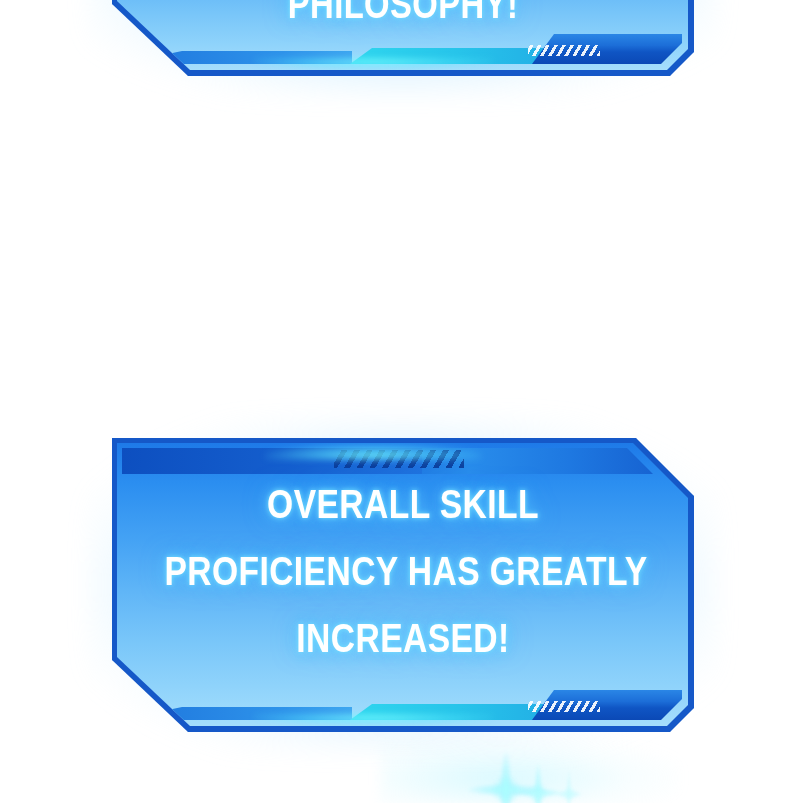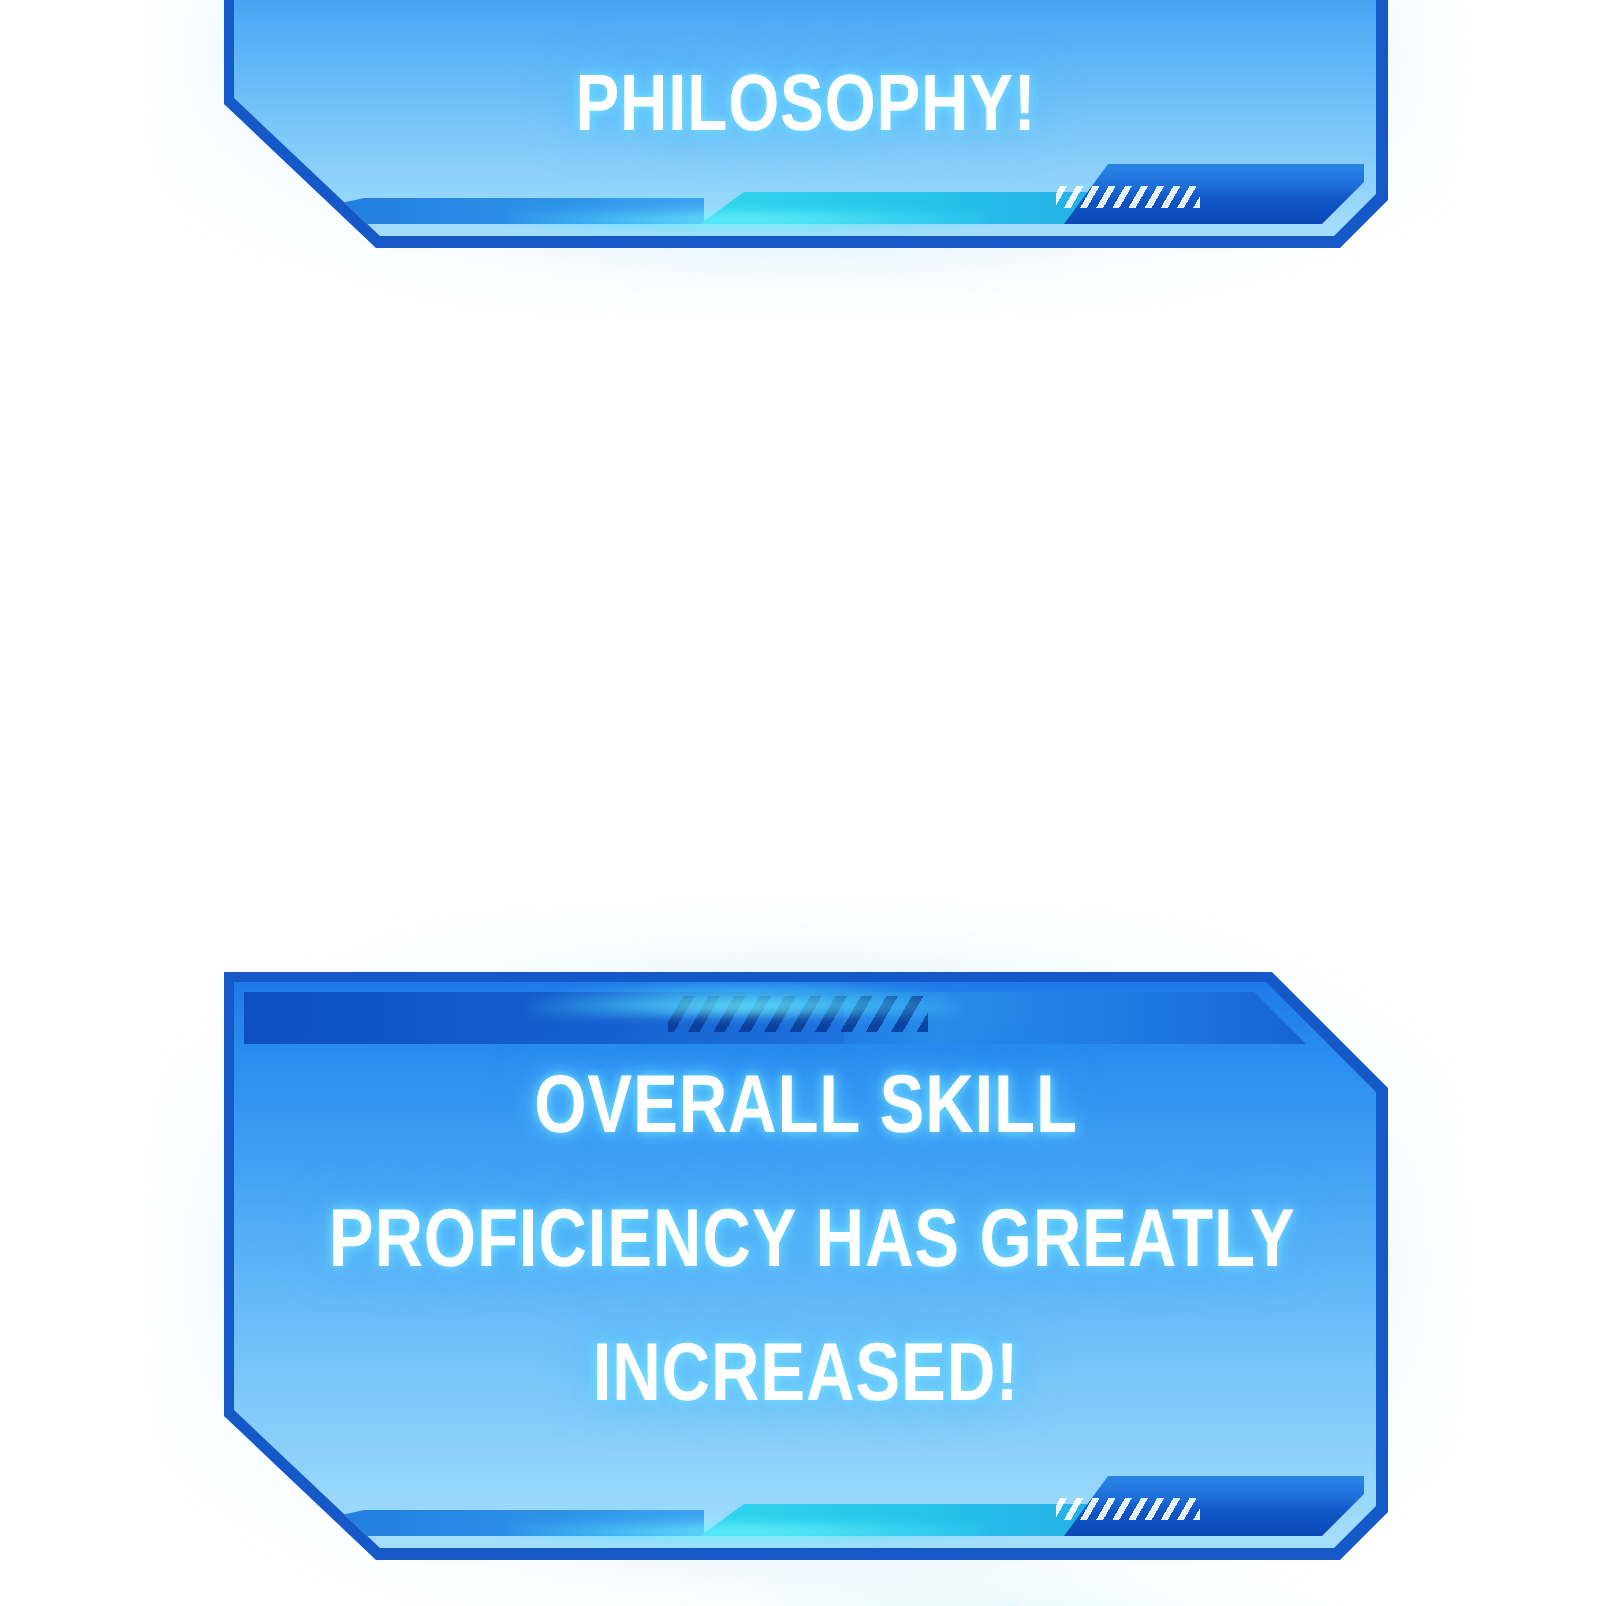--- a/index.html
+++ b/index.html
@@ -12,21 +12,20 @@
     height: 803px;
     position: relative;
     overflow: hidden;
     font-family: "Liberation Sans", sans-serif;
   }
 
   .stage {
     position: absolute;
     inset: 0;
     background: #ffffff;
-    margin-top: 48px;
   }
 
   
   .panel {
     position: absolute;
     box-sizing: border-box;
   }
 
   
   .panel-halo {

